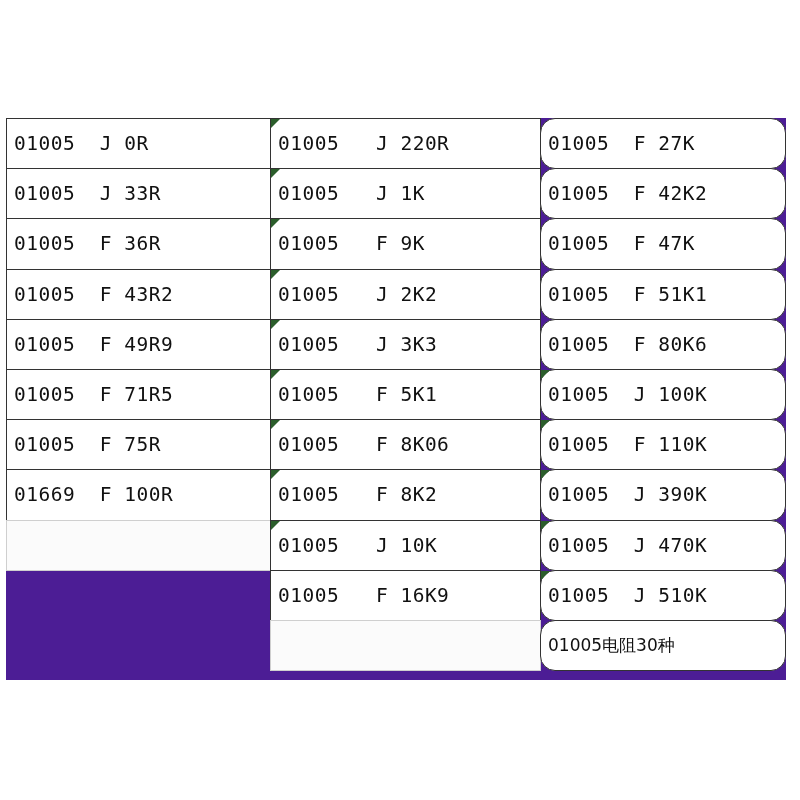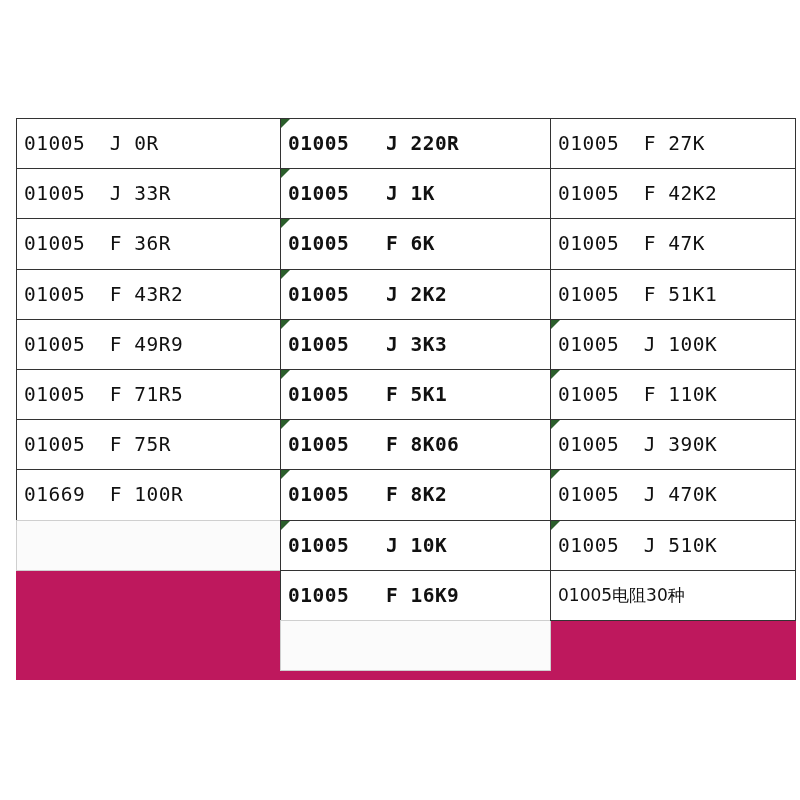--- a/index.html
+++ b/index.html
@@ -8,37 +8,37 @@
     background: #ffffff;
   }
   body {
     width: 800px;
     height: 800px;
     font-family: "Liberation Sans", sans-serif;
     overflow: hidden;
   }
   .sheet {
     position: absolute;
-    left: 16px;
+    left: 6px;
     top: 118px;
     width: 780px;
     height: 562px;
-    background: #be185d;
+    background: #4c1d95;
   }
   .columns {
     display: flex;
     width: 100%;
     align-items: flex-start;
   }
   .col {
     display: flex;
     flex-direction: column;
   }
   .col-0 { width: 265px; }
-  .col-1 { width: 270px; font-weight: bold; }
+  .col-1 { width: 270px; }
   .col-2 { width: 245px; }
 
   .cell {
     position: relative;
     height: 51.2px;
     box-sizing: border-box;
     border: 1px solid #333;
     border-top-width: 1px;
     border-bottom-width: 1px;
     background: #ffffff;
@@ -66,21 +66,21 @@
   .cell.blank {
     border-color: #cfcfcf;
     background: #fbfbfb;
   }
   .cell.summary {
     font-family: "DejaVu Sans", sans-serif;
     font-size: 17px;
     letter-spacing: 0;
   }
   .col-1 .cell { margin-left: -1px; }
-  .col-2 .cell { margin-left: -1px; }
+  .col-2 .cell { margin-left: -1px; border-radius: 15px; }
   .code { display: inline-block; }
 </style>
 </head>
 <body>
 
 <div class="sheet">
   <div class="columns">
 
     <div class="col col-0">
       <div class="cell"><span class="code">01005  J 0R</span></div>
@@ -90,36 +90,37 @@
       <div class="cell"><span class="code">01005  F 49R9</span></div>
       <div class="cell"><span class="code">01005  F 71R5</span></div>
       <div class="cell"><span class="code">01005  F 75R</span></div>
       <div class="cell"><span class="code">01669  F 100R</span></div>
       <div class="cell blank"></div>
     </div>
 
     <div class="col col-1">
       <div class="cell marked"><span class="code">01005   J 220R</span></div>
       <div class="cell marked"><span class="code">01005   J 1K</span></div>
-      <div class="cell marked"><span class="code">01005   F 6K</span></div>
+      <div class="cell marked"><span class="code">01005   F 9K</span></div>
       <div class="cell marked"><span class="code">01005   J 2K2</span></div>
       <div class="cell marked"><span class="code">01005   J 3K3</span></div>
       <div class="cell marked"><span class="code">01005   F 5K1</span></div>
       <div class="cell marked"><span class="code">01005   F 8K06</span></div>
       <div class="cell marked"><span class="code">01005   F 8K2</span></div>
       <div class="cell marked"><span class="code">01005   J 10K</span></div>
       <div class="cell"><span class="code">01005   F 16K9</span></div>
       <div class="cell blank"></div>
     </div>
 
     <div class="col col-2">
       <div class="cell"><span class="code">01005  F 27K</span></div>
       <div class="cell"><span class="code">01005  F 42K2</span></div>
       <div class="cell"><span class="code">01005  F 47K</span></div>
       <div class="cell"><span class="code">01005  F 51K1</span></div>
+      <div class="cell"><span class="code">01005  F 80K6</span></div>
       <div class="cell marked"><span class="code">01005  J 100K</span></div>
       <div class="cell marked"><span class="code">01005  F 110K</span></div>
       <div class="cell marked"><span class="code">01005  J 390K</span></div>
       <div class="cell marked"><span class="code">01005  J 470K</span></div>
       <div class="cell marked"><span class="code">01005  J 510K</span></div>
       <div class="cell summary"><span>01005电阻30种</span></div>
     </div>
 
   </div>
 </div>

